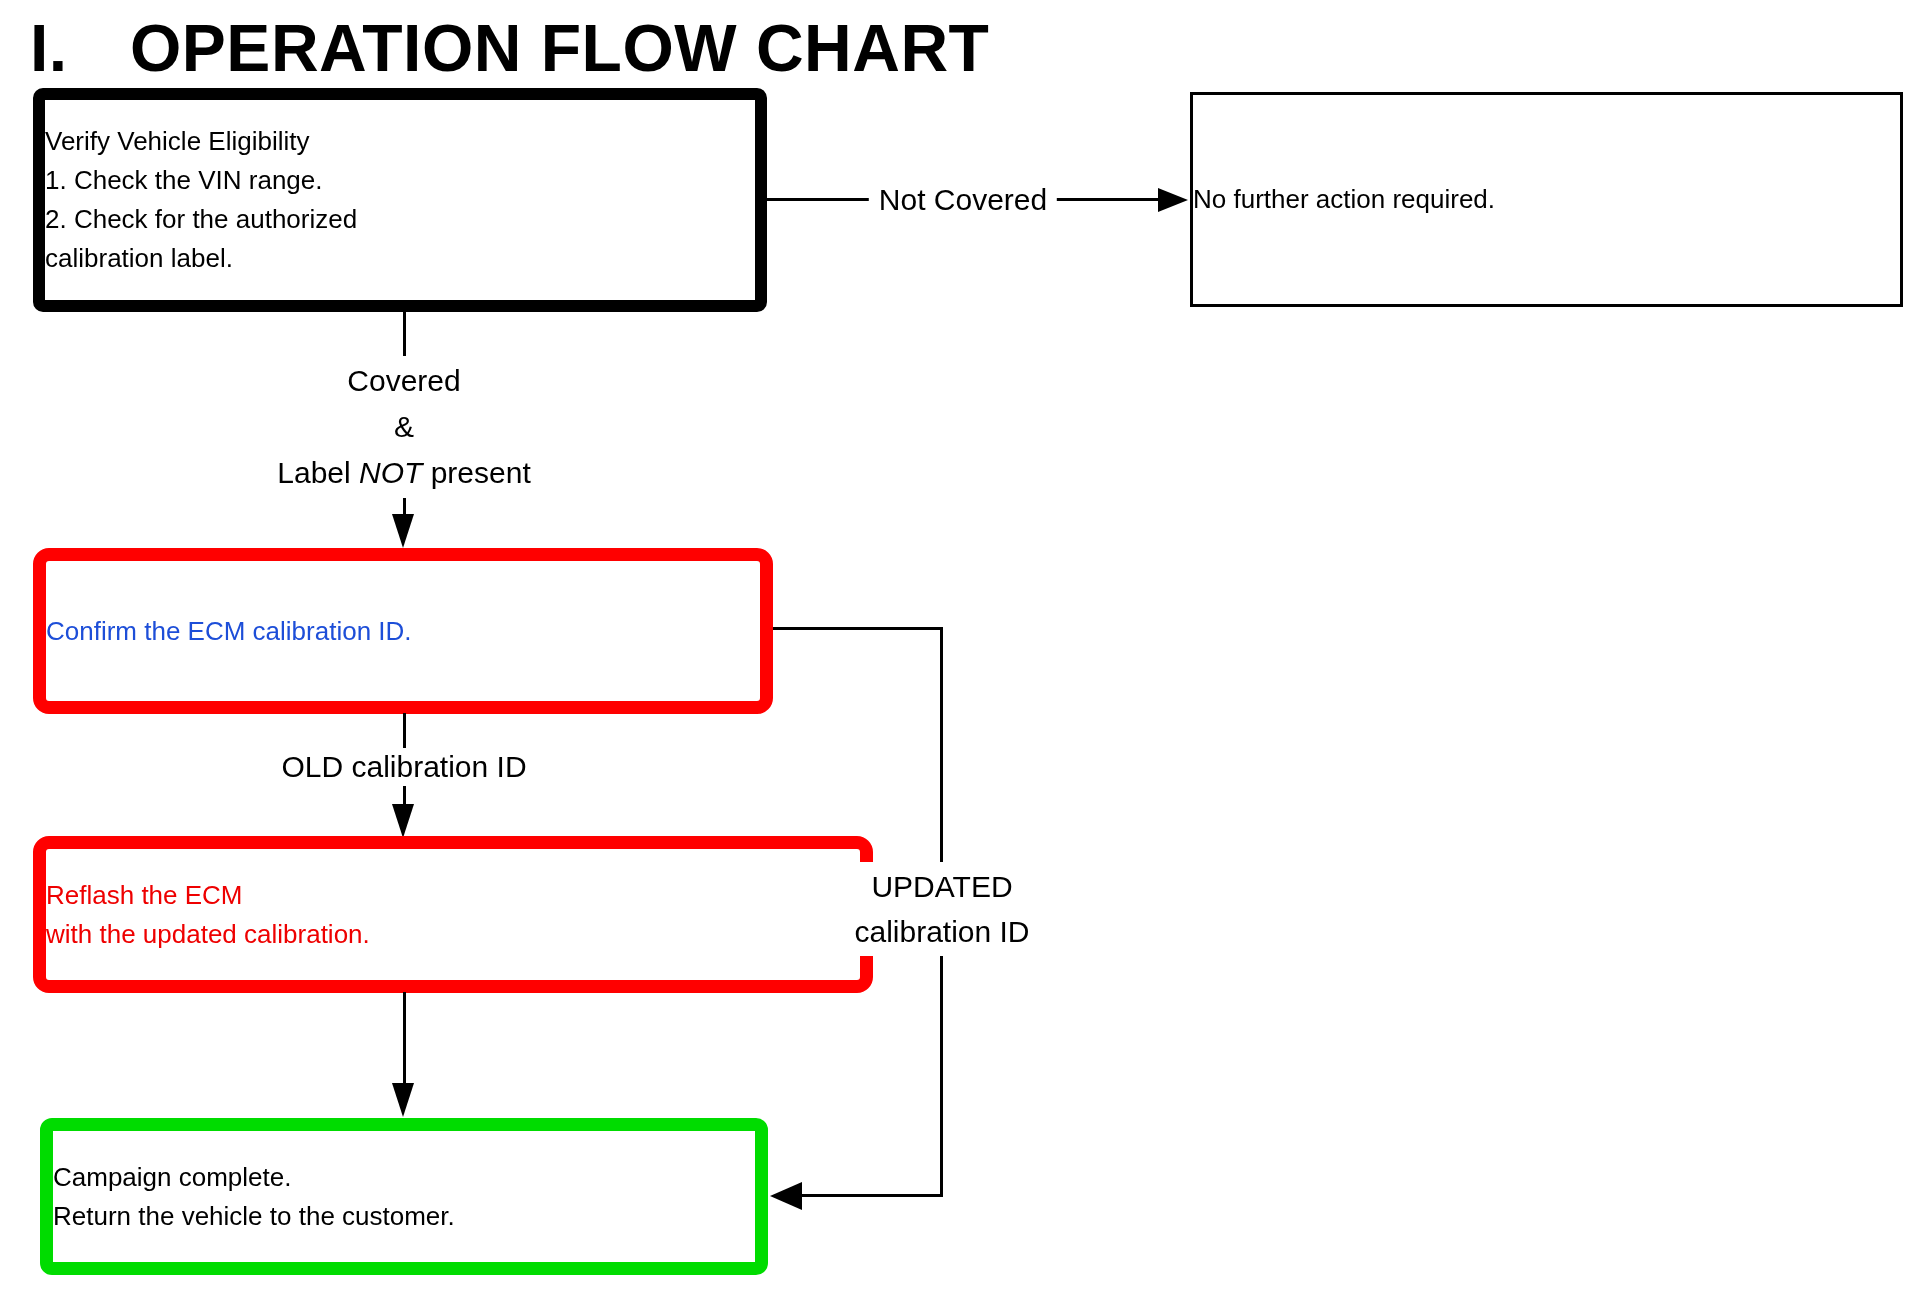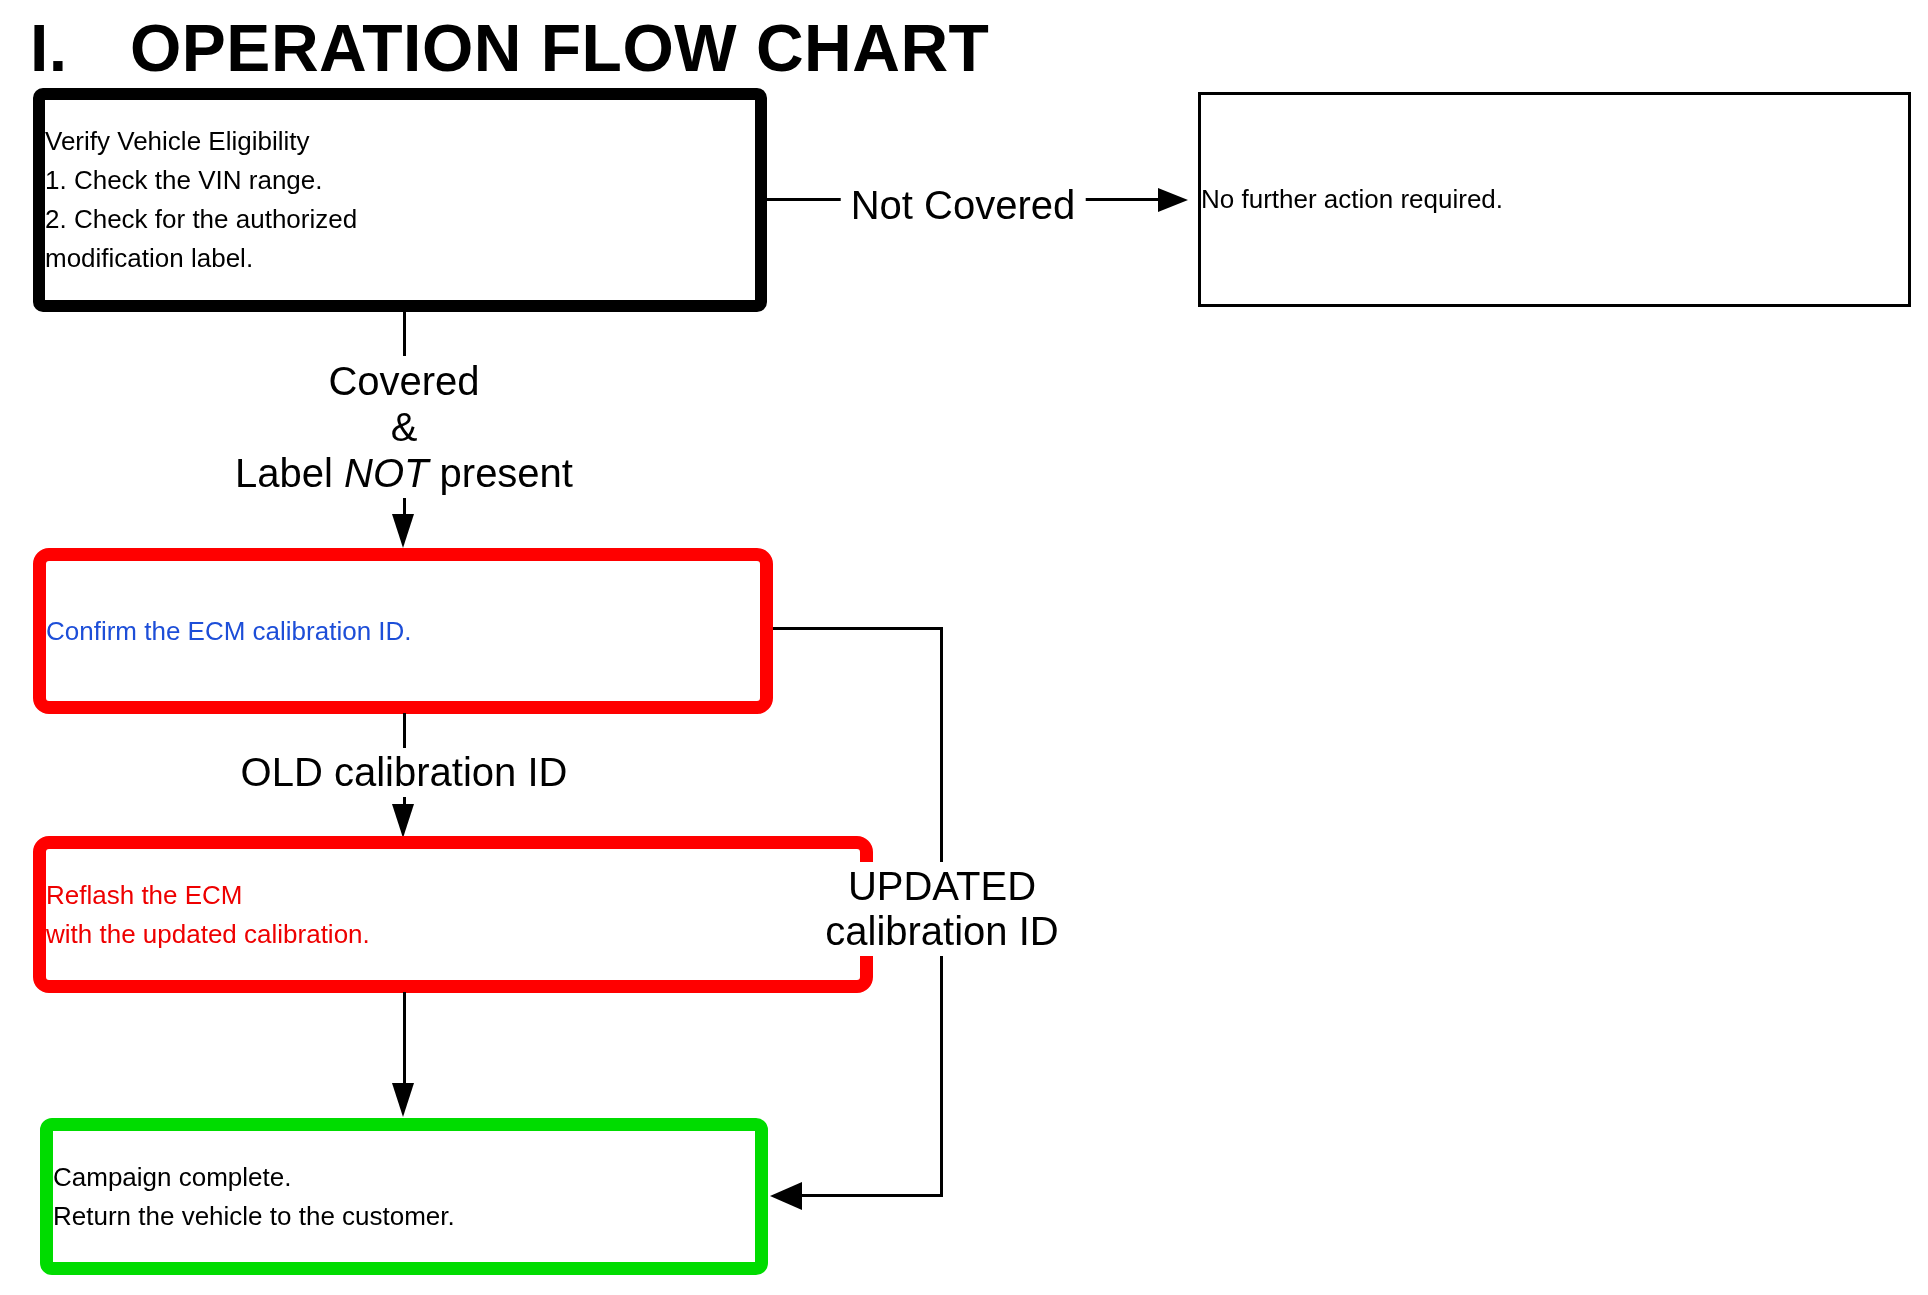--- a/index.html
+++ b/index.html
@@ -9,51 +9,51 @@
     overflow:hidden;
   }
   .title{position:absolute;top:10px;left:30px;font-size:66px;font-weight:bold;letter-spacing:0.5px;white-space:nowrap;}
   .title .numeral{display:inline-block;width:100px;}
   .node{
     position:absolute;box-sizing:border-box;
     display:flex;flex-direction:column;justify-content:center;
     text-align:left;font-size:26px;line-height:39px;background:#fff;
   }
   .node-verify{left:33px;top:88px;width:734px;height:224px;border:12px solid #000;border-radius:10px;}
-  .node-noaction{left:1190px;top:92px;width:713px;height:215px;border:3px solid #000;margin-left:8px;}
+  .node-noaction{left:1190px;top:92px;width:713px;height:215px;border:3px solid #000;}
   .node-confirm{left:33px;top:548px;width:740px;height:166px;border:13px solid #FF0000;border-radius:16px;color:#1d4ed8;}
   .node-reflash{left:33px;top:836px;width:840px;height:157px;border:13px solid #FF0000;border-radius:16px;color:#EE0000;}
   .node-complete{left:40px;top:1118px;width:728px;height:157px;border:13px solid #00DC00;border-radius:12px;}
   .hline,.vline{position:absolute;background:#000;}
   .arrow{position:absolute;width:0;height:0;}
   .arrow-right{border-top:12px solid transparent;border-bottom:12px solid transparent;border-left:30px solid #000;}
   .arrow-down{border-left:11px solid transparent;border-right:11px solid transparent;border-top:34px solid #000;}
   .arrow-left{border-top:14px solid transparent;border-bottom:14px solid transparent;border-right:32px solid #000;}
   .lbl{
     position:absolute;background:#fff;transform:translateX(-50%);
-    text-align:center;font-size:40px;white-space:nowrap;padding:2px 10px;
+    text-align:center;font-size:30px;white-space:nowrap;padding:2px 10px;
   }
   .lbl-covered{line-height:46px;}
   .lbl-updated{line-height:45px;}
   .lbl em{font-style:italic;}
 </style>
 </head>
 <body>
 
 <div class="canvas">
 
   <div class="title">
     <span class="numeral">I.</span><span>OPERATION FLOW CHART</span>
   </div>
 
   <div class="node node-verify">
     <div>Verify Vehicle Eligibility</div>
     <div>1. Check the VIN range.</div>
     <div>2. Check for the authorized</div>
-    <div>modification label.</div>
+    <div>calibration label.</div>
   </div>
 
   <div class="node node-noaction">
     <div>No further action required.</div>
   </div>
 
   <div class="hline" style="left:767px;top:198px;width:393px;height:3px;"></div>
   <div class="arrow arrow-right" style="left:1158px;top:188px;"></div>
   <div class="lbl" style="left:963px;top:181px;">Not Covered</div>
 

